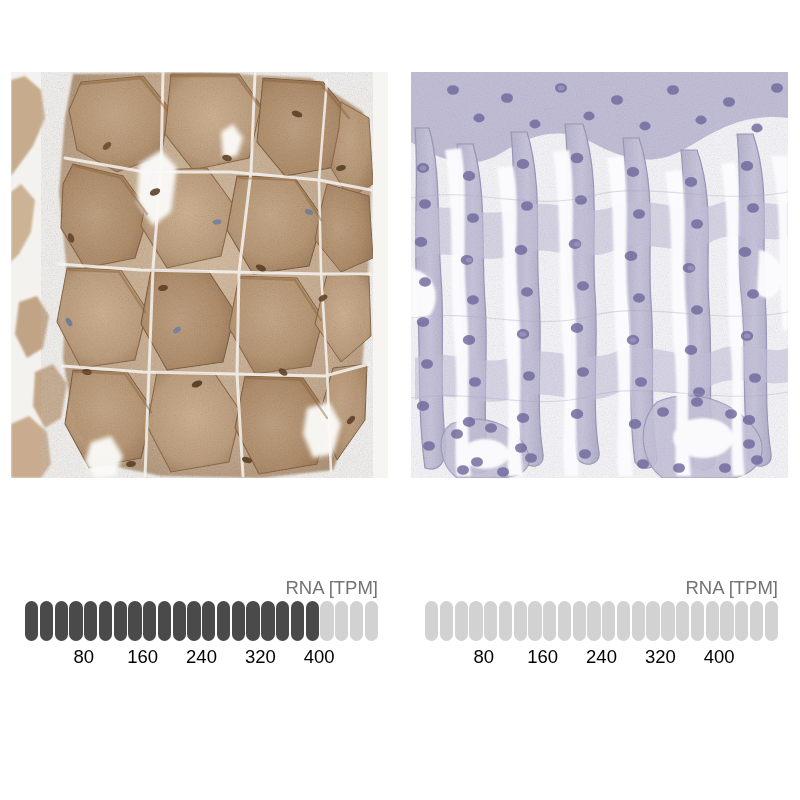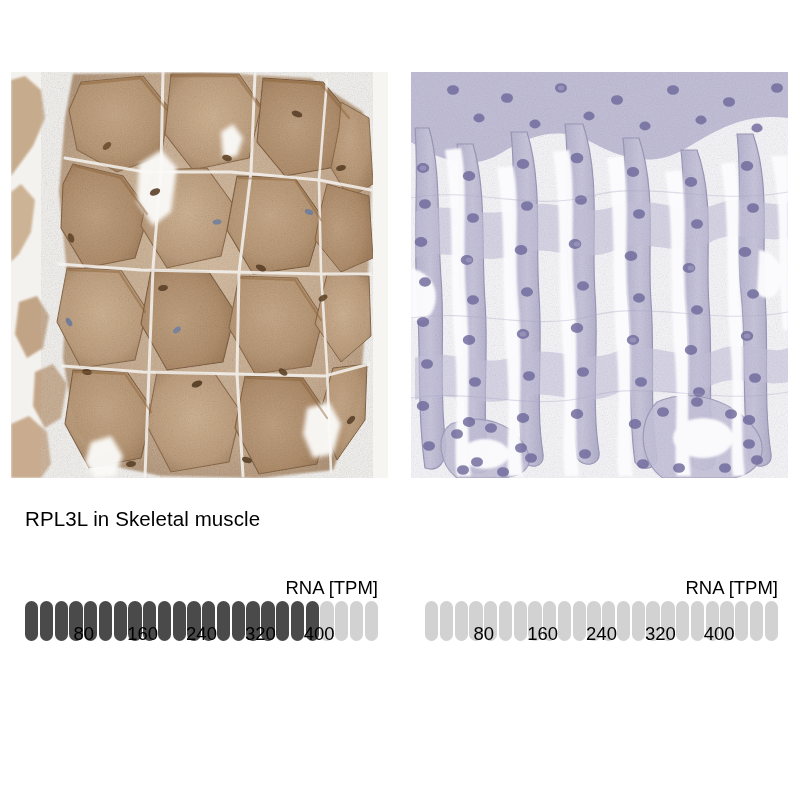--- a/index.html
+++ b/index.html
@@ -70,21 +70,21 @@
   
   .rna-label {
     position: absolute;
     top: 577px;
     left: 25px;
     width: 353px;
     text-align: right;
     font-size: 18.5px;
     line-height: 22px;
     white-space: nowrap;
-    color: #000000;
+    color: #737373;
   }
 
   .gauge {
     position: absolute;
     left: 25px;
     top: 601px;
     width: 353px;
     height: 40px;
     display: flex;
     flex-direction: row;
@@ -96,21 +96,21 @@
     border-radius: 7px;
     background: #d2d2d2;
   }
   .seg.on {
     background: #4a4a4a;
   }
 
   .ticks {
     position: absolute;
     left: 25px;
-    top: 622px;
+    top: 645px;
     width: 353px;
     height: 26px;
   }
   .tick {
     position: absolute;
     top: 0;
     font-size: 18.5px;
     line-height: 24px;
     transform: translateX(-50%);
     white-space: nowrap;
@@ -242,21 +242,20 @@
           <path d="M58,198 L108,200 L134,240" stroke-width="2.2"></path>
           <path d="M230,206 L284,208 L310,248" stroke-width="2.2"></path>
           <path d="M64,300 L114,302 L140,340" stroke-width="2.2"></path>
           <path d="M236,306 L290,308 L316,346" stroke-width="2.2"></path>
         </g>
 
         <rect x="362" y="0" width="15" height="406" fill="#f7f5f2"></rect>
       </svg>
     </div>
 
-    <div class="caption">RPL3L in Skeletal muscle</div>
 
     <div class="rna-label">RNA [TPM]</div>
 
     <div class="gauge">
         <div class="seg on" style="background: rgb(74, 74, 74);"></div>
         <div class="seg on" style="background: rgb(74, 74, 74);"></div>
         <div class="seg on" style="background: rgb(74, 74, 74);"></div>
         <div class="seg on" style="background: rgb(74, 74, 74);"></div>
         <div class="seg on" style="background: rgb(74, 74, 74);"></div>
         <div class="seg on" style="background: rgb(74, 74, 74);"></div>

